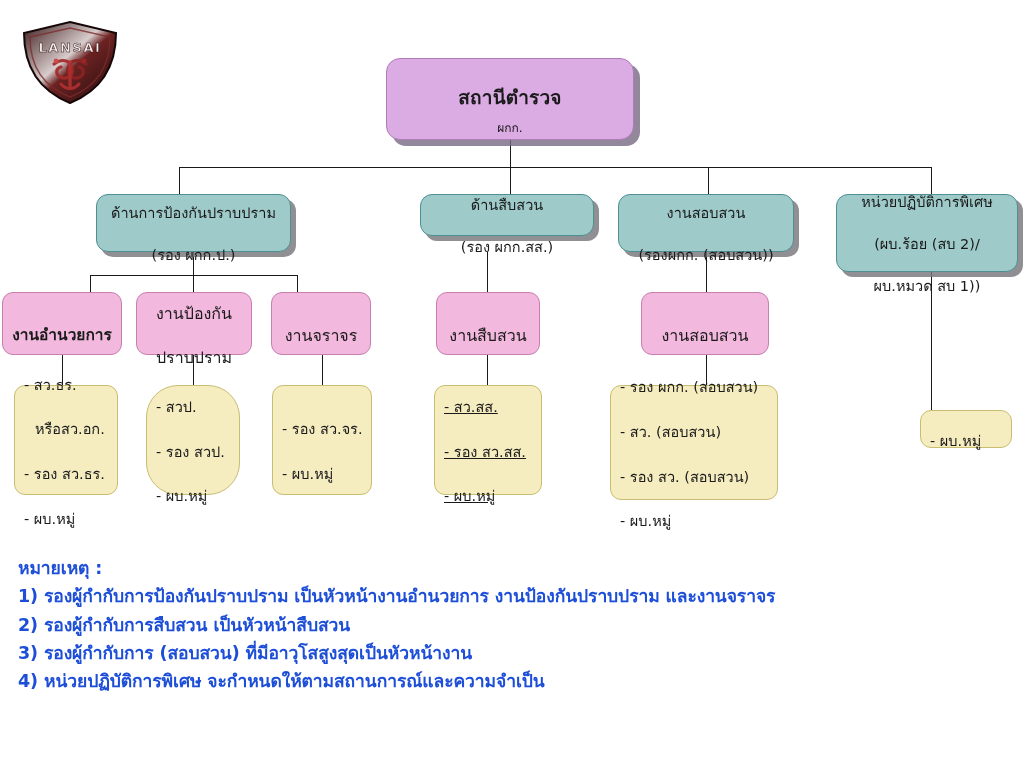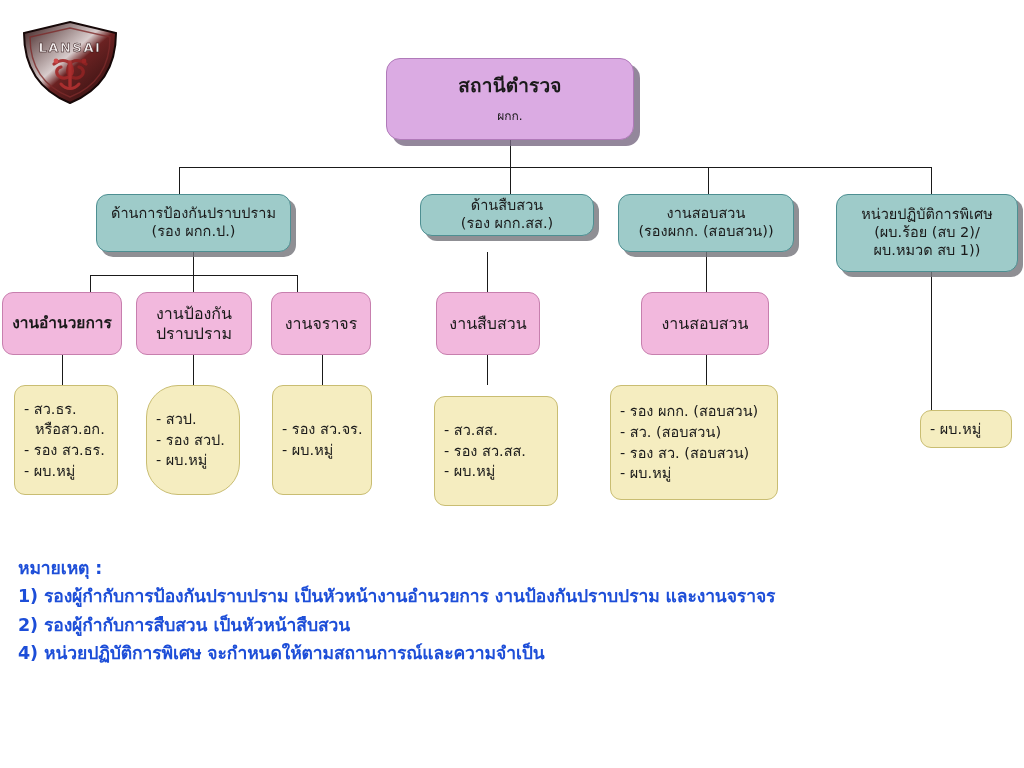--- a/index.html
+++ b/index.html
@@ -24,21 +24,21 @@
     display:flex;
     flex-direction:column;
     align-items:center;
     justify-content:center;
     text-align:center;
     border-radius:12px;
     color:#1a1a1a;
     line-height:1.22;
     z-index:3;
   }
-  .node .ln{display:block;white-space:nowrap;}
+  .node .ln{display:block;white-space:nowrap;margin-top:24px;}
 
   
   .node-root{
     background:#dbabe3;
     border:1px solid #b07ab9;
     box-shadow:6px 6px 0 0 rgba(120,105,130,.80);
     border-radius:14px;
   }
   .node-root .ln1{font-size:19px;font-weight:bold;letter-spacing:.2px;}
   .node-root .ln2{font-size:12px;margin-top:12px;}
@@ -210,37 +210,38 @@
     <span class="ln">- สวป.</span>
     <span class="ln">- รอง สวป.</span>
     <span class="ln">- ผบ.หมู่</span>
   </div>
 
   <div class="node node-yellow" style="left:272px;top:385px;width:100px;height:110px;">
     <span class="ln">- รอง สว.จร.</span>
     <span class="ln">- ผบ.หมู่</span>
   </div>
 
-  <div class="node node-yellow" style="left:434px;top:396px;width:124px;height:110px;">
+  <div class="node node-yellow" style="left:434px;top:385px;width:108px;height:110px;text-decoration:underline;">
     <span class="ln">- สว.สส.</span>
     <span class="ln">- รอง สว.สส.</span>
     <span class="ln">- ผบ.หมู่</span>
   </div>
 
   <div class="node node-yellow" style="left:610px;top:385px;width:168px;height:115px;">
     <span class="ln">- รอง ผกก. (สอบสวน)</span>
     <span class="ln">- สว. (สอบสวน)</span>
     <span class="ln">- รอง สว. (สอบสวน)</span>
     <span class="ln">- ผบ.หมู่</span>
   </div>
 
   <div class="node node-yellow" style="left:920px;top:410px;width:92px;height:38px;justify-content:center;">
     <span class="ln">- ผบ.หมู่</span>
   </div>
 
   <div class="notes">
     <div class="nt nt-head">หมายเหตุ :</div>
     <div class="nt">1) รองผู้กำกับการป้องกันปราบปราม เป็นหัวหน้างานอำนวยการ งานป้องกันปราบปราม และงานจราจร</div>
     <div class="nt">2) รองผู้กำกับการสืบสวน เป็นหัวหน้าสืบสวน</div>
+    <div class="nt">3) รองผู้กำกับการ (สอบสวน) ที่มีอาวุโสสูงสุดเป็นหัวหน้างาน</div>
     <div class="nt">4) หน่วยปฏิบัติการพิเศษ จะกำหนดให้ตามสถานการณ์และความจำเป็น</div>
   </div>
 
 </div>
 
 </body></html>

